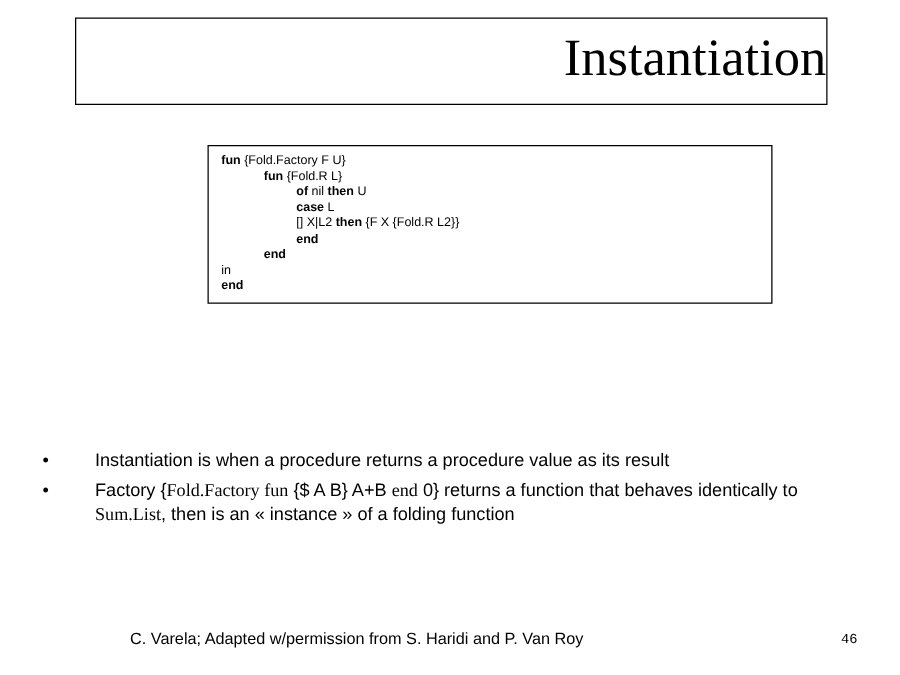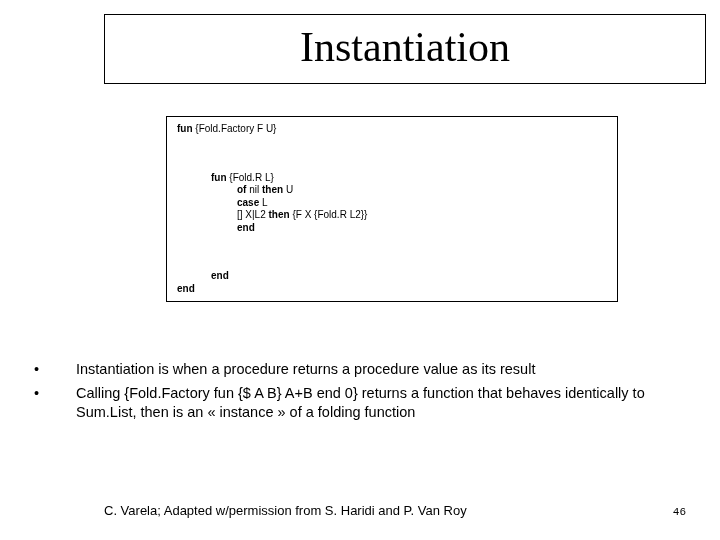--- a/index.html
+++ b/index.html
@@ -16,40 +16,39 @@
     width: 720px;
     height: 540px;
     box-sizing: border-box;
   }
   .title-box {
     position: absolute;
     left: 60px;
     top: 14px;
     width: 600px;
     border: 1px solid #000;
-    text-align: center;
+    text-align: right;
     padding: 8px 0 12px 0;
-    margin-left: 44px;
   }
   .title-text {
     font-size: 42px;
   }
   .code-box {
     position: absolute;
     left: 166px;
     top: 116px;
     width: 430px;
     border: 1px solid #000;
     padding: 6px 10px 6px 10px;
     font-family: Arial, Helvetica, sans-serif;
     font-size: 10px;
     line-height: 1.25;
   }
   .kw { font-weight: bold; }
-  .ind1 { padding-left: 34px; display: block; margin-top: 36px; }
+  .ind1 { padding-left: 34px; display: block; }
   .ind2 { padding-left: 60px; display: block; }
   .ind0 { padding-left: 0; display: block; }
   .bullets {
     position: absolute;
     left: 30px;
     top: 360px;
     width: 660px;
     font-family: Arial, Helvetica, sans-serif;
     font-size: 14.5px;
     line-height: 1.35;
@@ -72,49 +71,50 @@
     font-family: Arial, Helvetica, sans-serif;
     font-size: 13px;
   }
   .footer-right {
     position: absolute;
     right: 34px;
     bottom: 22px;
     font-family: Liberation Mono, monospace;
     font-size: 11px;
   }
-  .tok { font-family: Liberation Sans, sans-serif; }
+  .tok { font-family: Liberation Serif, serif; }
 </style>
 </head>
 <body>
 
 <div class="slide">
 
   <div class="title-box">
     <span class="title-text">Instantiation</span>
   </div>
 
   <div class="code-box">
     <span class="ind0"><span class="kw">fun</span><span> {Fold.Factory F U}</span></span>
     <span class="ind1"><span class="kw">fun</span><span> {Fold.R L}</span></span>
     <span class="ind2"><span class="kw">of</span><span> nil </span><span class="kw">then</span><span> U</span></span>
     <span class="ind2"><span class="kw">case</span><span> L</span></span>
     <span class="ind2"><span>[]  X|L2 </span><span class="kw">then</span><span> {F X  {Fold.R L2}}</span></span>
     <span class="ind2"><span class="kw">end</span></span>
     <span class="ind1"><span class="kw">end</span></span>
+    <span class="ind0"><span>in</span></span>
     <span class="ind0"><span class="kw">end</span></span>
   </div>
 
   <div class="bullets">
     <div class="bul">
       <div class="dot">•</div>
       <div class="btxt">Instantiation is when a procedure returns a procedure value as its result</div>
     </div>
     <div class="bul">
       <div class="dot">•</div>
-      <div class="btxt"><span>Calling {</span><span class="tok">Fold.Factory fun</span><span> {$ A B} A+B </span><span class="tok">end</span><span> 0</span><span>} returns a function that behaves identically to </span><span class="tok">Sum.List</span><span>, then is an « instance » of a folding function</span></div>
+      <div class="btxt"><span>Factory {</span><span class="tok">Fold.Factory fun</span><span> {$ A B} A+B </span><span class="tok">end</span><span> 0</span><span>} returns a function that behaves identically to </span><span class="tok">Sum.List</span><span>, then is an « instance » of a folding function</span></div>
     </div>
   </div>
 
   <div class="footer-left">C. Varela; Adapted w/permission from S. Haridi and P. Van Roy</div>
   <div class="footer-right">46</div>
 
 </div>
 
 </body></html>

